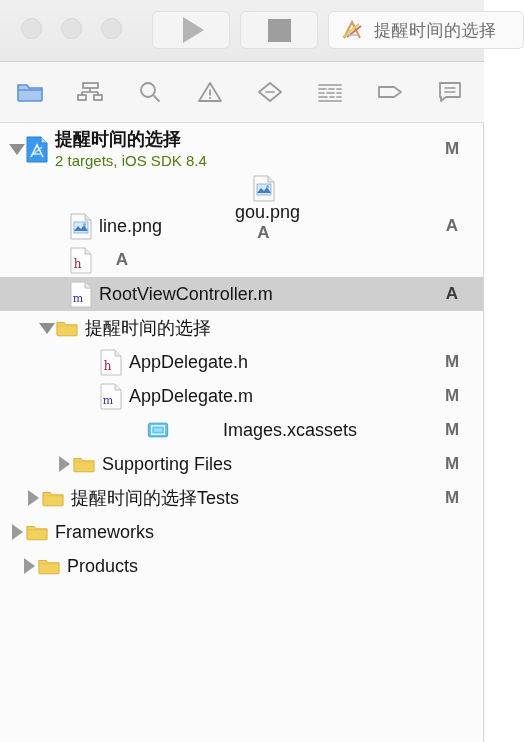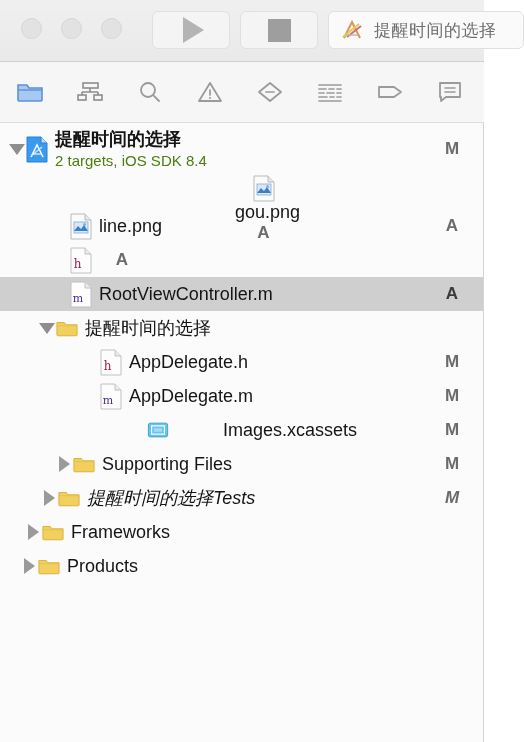--- a/index.html
+++ b/index.html
@@ -466,36 +466,36 @@
           <svg width="24" height="20" viewBox="0 0 24 20">
       <path d="M1 4 h8 l2 2.5 h12 v11 a1 1 0 0 1 -1 1 H2 a1 1 0 0 1 -1 -1 Z" fill="#f2d05e" stroke="#d9ae33" stroke-width="1"></path>
       <path d="M1 7.5 h22" stroke="#e5bf49" stroke-width="1" fill="none"></path>
     </svg>
         </span>
         <div class="labels">
           <div class="lbl">Supporting Files</div>
         </div>
         <div class="badge">M</div>
       </div>
-      <div class="row" style="padding-left: 40px; font-style: italic;">
+      <div class="row" style="padding-left: 24px;">
         <span class="disc">
           <span class="tri right"></span>
         </span>
         <span class="ficon">
           <svg width="24" height="20" viewBox="0 0 24 20">
       <path d="M1 4 h8 l2 2.5 h12 v11 a1 1 0 0 1 -1 1 H2 a1 1 0 0 1 -1 -1 Z" fill="#f2d05e" stroke="#d9ae33" stroke-width="1"></path>
       <path d="M1 7.5 h22" stroke="#e5bf49" stroke-width="1" fill="none"></path>
     </svg>
         </span>
         <div class="labels">
           <div class="lbl">提醒时间的选择Tests</div>
         </div>
         <div class="badge">M</div>
       </div>
-      <div class="row" style="padding-left: 24px;">
+      <div class="row" style="padding-left: 8px;">
         <span class="disc">
           <span class="tri right"></span>
         </span>
         <span class="ficon">
           <svg width="24" height="20" viewBox="0 0 24 20">
       <path d="M1 4 h8 l2 2.5 h12 v11 a1 1 0 0 1 -1 1 H2 a1 1 0 0 1 -1 -1 Z" fill="#f2d05e" stroke="#d9ae33" stroke-width="1"></path>
       <path d="M1 7.5 h22" stroke="#e5bf49" stroke-width="1" fill="none"></path>
     </svg>
         </span>
         <div class="labels">

